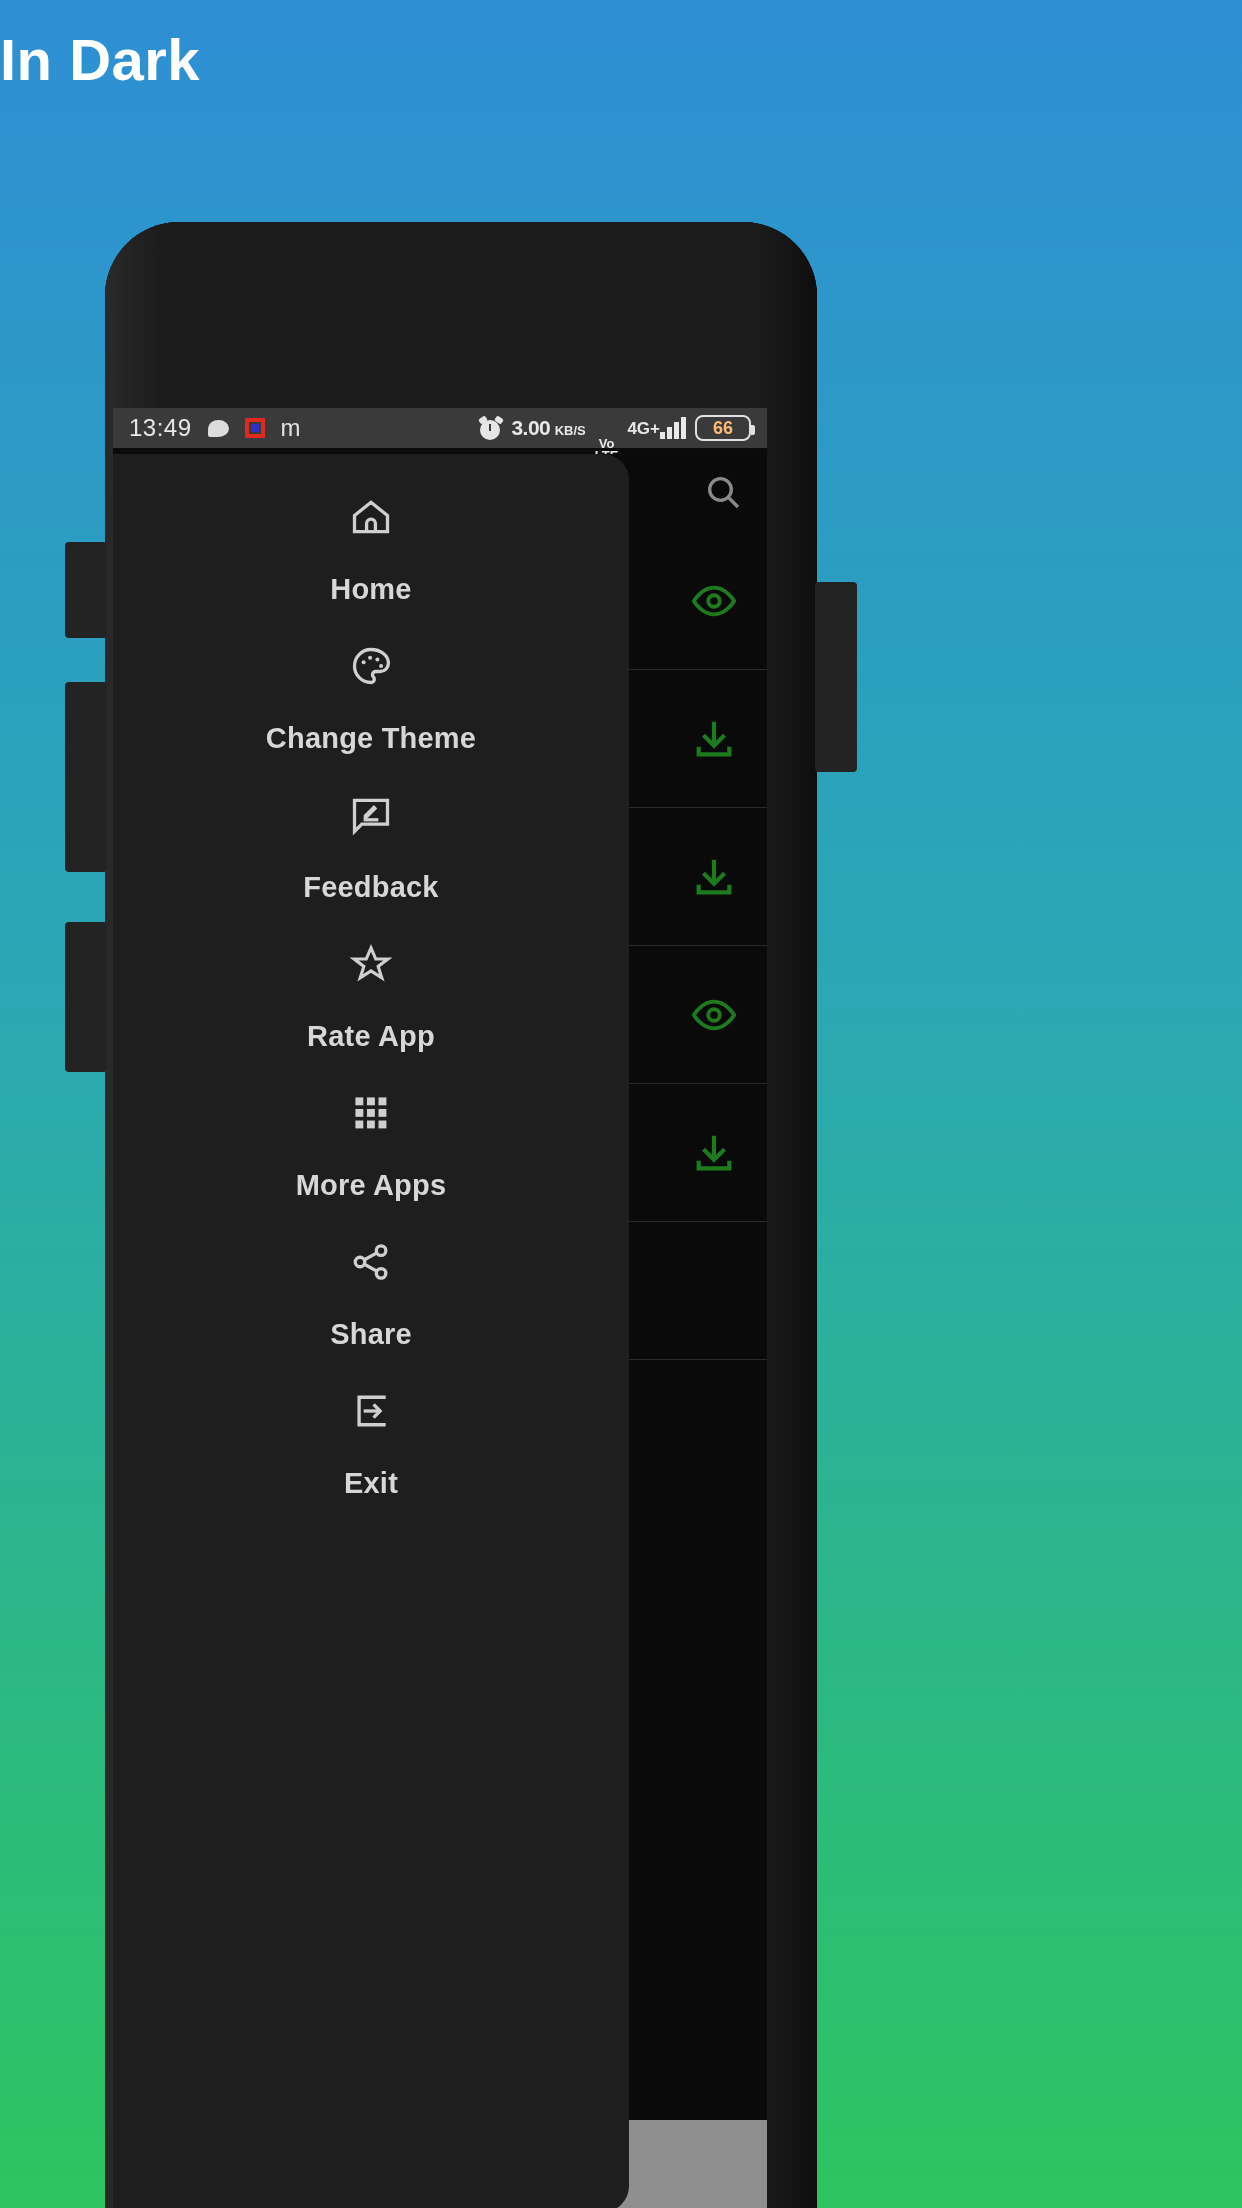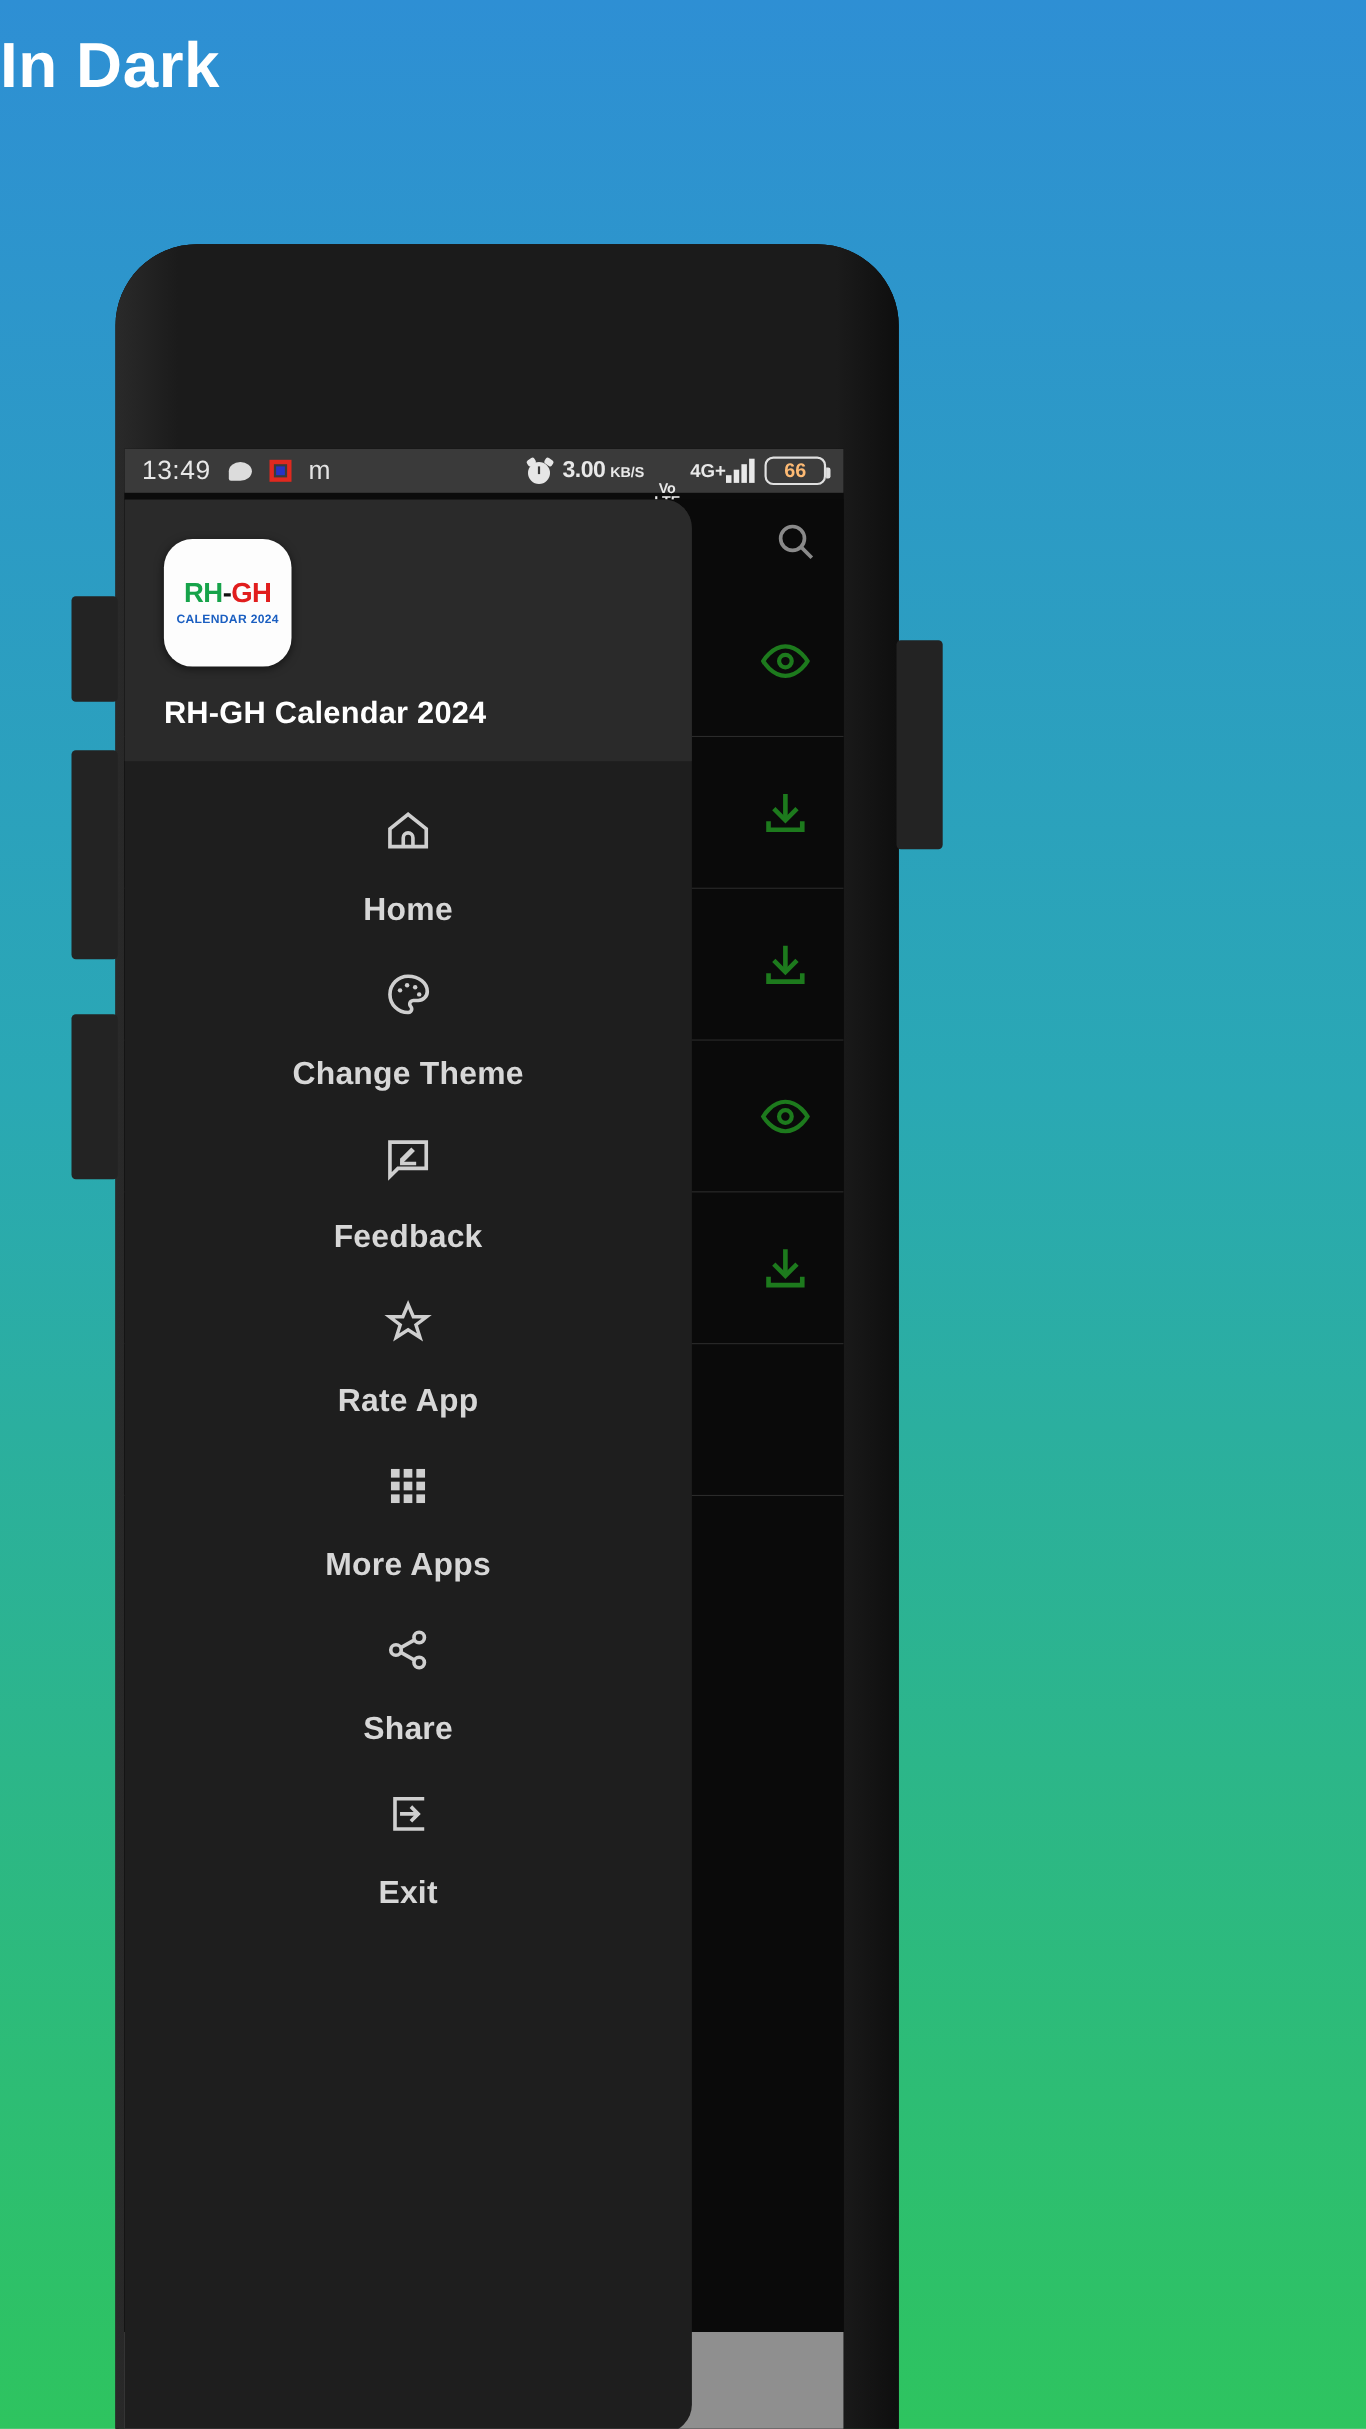--- a/index.html
+++ b/index.html
@@ -267,29 +267,20 @@
         <div class="list-row"></div>
       </div>
 
       <div id="install-banner">
         <button id="install-button">INSTALL</button>
       </div>
     </div>
 
     <div id="nav-drawer">
 
-      <div id="drawer-header">
-        <div id="app-icon">
-          <div id="app-icon-title">
-            <span class="rh">RH</span><span class="dash">-</span><span class="gh">GH</span>
-          </div>
-          <div id="app-icon-sub">CALENDAR 2024</div>
-        </div>
-        <div id="drawer-app-name">RH-GH Calendar 2024</div>
-      </div>
 
       <div id="drawer-menu">
 
         <div class="menu-item">
           <span class="menu-icon">
             <svg width="44" height="44" viewBox="0 0 24 24" fill="none" stroke="#cfcfcf" stroke-width="1.8">
               <path d="M3 11.2 12 4l9 7.2V20H3z"></path>
               <path d="M9.6 20v-4.4a2.4 2.4 0 0 1 4.8 0V20"></path>
             </svg>
           </span>

